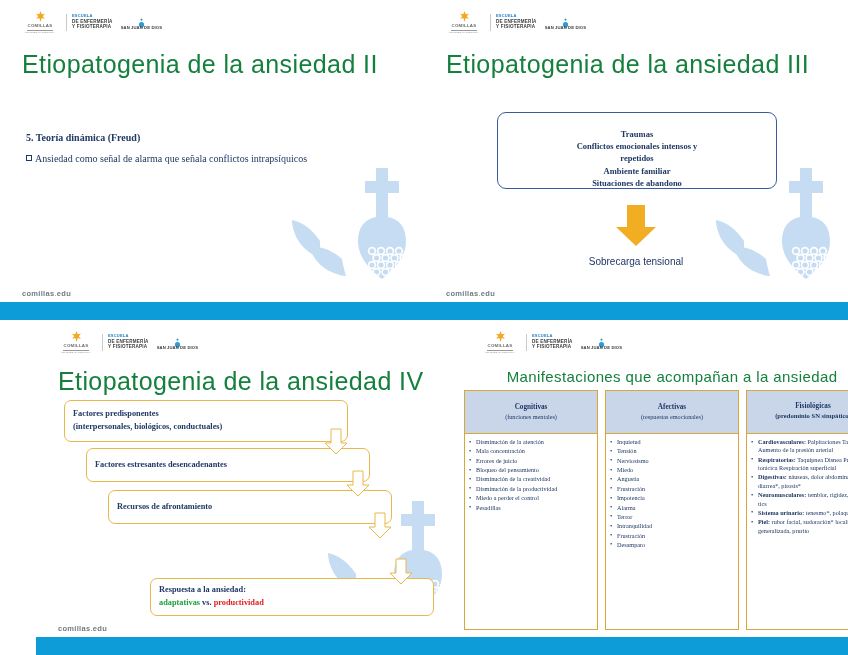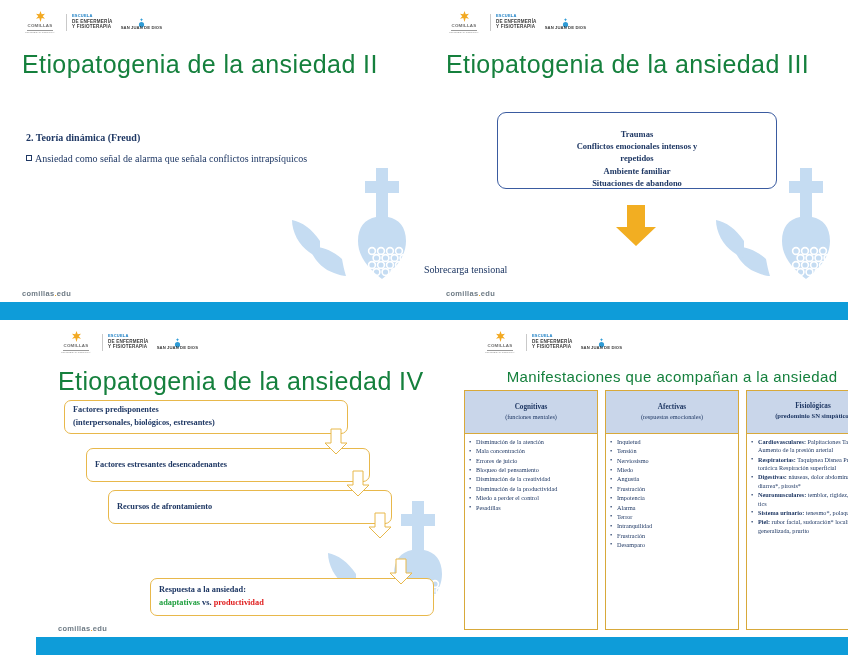--- a/index.html
+++ b/index.html
@@ -149,23 +149,24 @@
     margin-top: 16px;
   }
   .s2-arrow {
     position: absolute;
     left: 189px; top: 205px;
     width: 46px; height: 42px;
   }
   .s2-arrow svg { display: block; }
   .s2-caption {
     position: absolute;
-    left: 0; top: 264px;
+    left: 0; top: 256px;
     width: 424px;
-    font-family: Liberation Serif, serif;
+    text-align: center;
+    font-family: Liberation Sans, sans-serif;
     font-size: 10px;
     color: #1F3864;
   }
 
   
   .flow { position: absolute; left: 0; top: 0; width: 424px; height: 335px; }
   .flow-box {
     position: absolute;
     border: 1.1px solid #E8B84B;
     border-radius: 7px;
@@ -302,21 +303,21 @@
               <path d="M4.5 0l.5 1.2 1.2.5-1.2.5L4.5 3.4 4 2.2 2.8 1.7 4 1.2z" fill="#2E9BD6"></path>
               <ellipse cx="4.5" cy="6.8" rx="2.6" ry="2.8" fill="#2E9BD6"></ellipse>
             </svg>
         </span>
         <span class="logo-sjd-text">SAN JUAN DE DIOS</span>
       </div>
     </div>
 
     <div class="slide-title">Etiopatogenia de la ansiedad II</div>
 
-    <div class="s1-heading">2. Teoría dinámica (Freud)</div>
+    <div class="s1-heading">5. Teoría dinámica (Freud)</div>
 
     <div class="s1-bullet">
       <span class="sq-bullet"></span>
       <span>Ansiedad como señal de alarma que señala conflictos intrapsíquicos</span>
     </div>
 
     <div class="footer-text"><span>comillas</span><span class="dot">.</span><span>edu</span></div>
     <div class="footer-bar"></div>
   </div>
 
@@ -453,23 +454,23 @@
             </svg>
         </span>
         <span class="logo-sjd-text">SAN JUAN DE DIOS</span>
       </div>
     </div>
 
     <div class="slide-title" style="top:47px;">Etiopatogenia de la ansiedad IV</div>
 
     <div class="flow">
 
-      <div class="flow-box" style="left:28px; top:80px; width:284px; height:34px;">
+      <div class="flow-box" style="left:28px; top:80px; width:284px; height:42px;">
         <span>Factores predisponentes</span>
-        <span>(interpersonales, biológicos, estresantes)</span>
+        <span>(interpersonales, biológicos, conductuales)</span>
       </div>
       <div class="flow-arrow" style="left:287px; top:108px;">
         <svg width="26" height="28" viewBox="0 0 26 28">
             <path d="M8 1h10v14h6l-11 11L2 15h6z" fill="#FFFFFF" stroke="#E8B84B" stroke-width="1"></path>
           </svg>
       </div>
 
       <div class="flow-box" style="left:50px; top:128px; width:284px; height:34px;">
         <span>Factores estresantes desencadenantes</span>
       </div>

